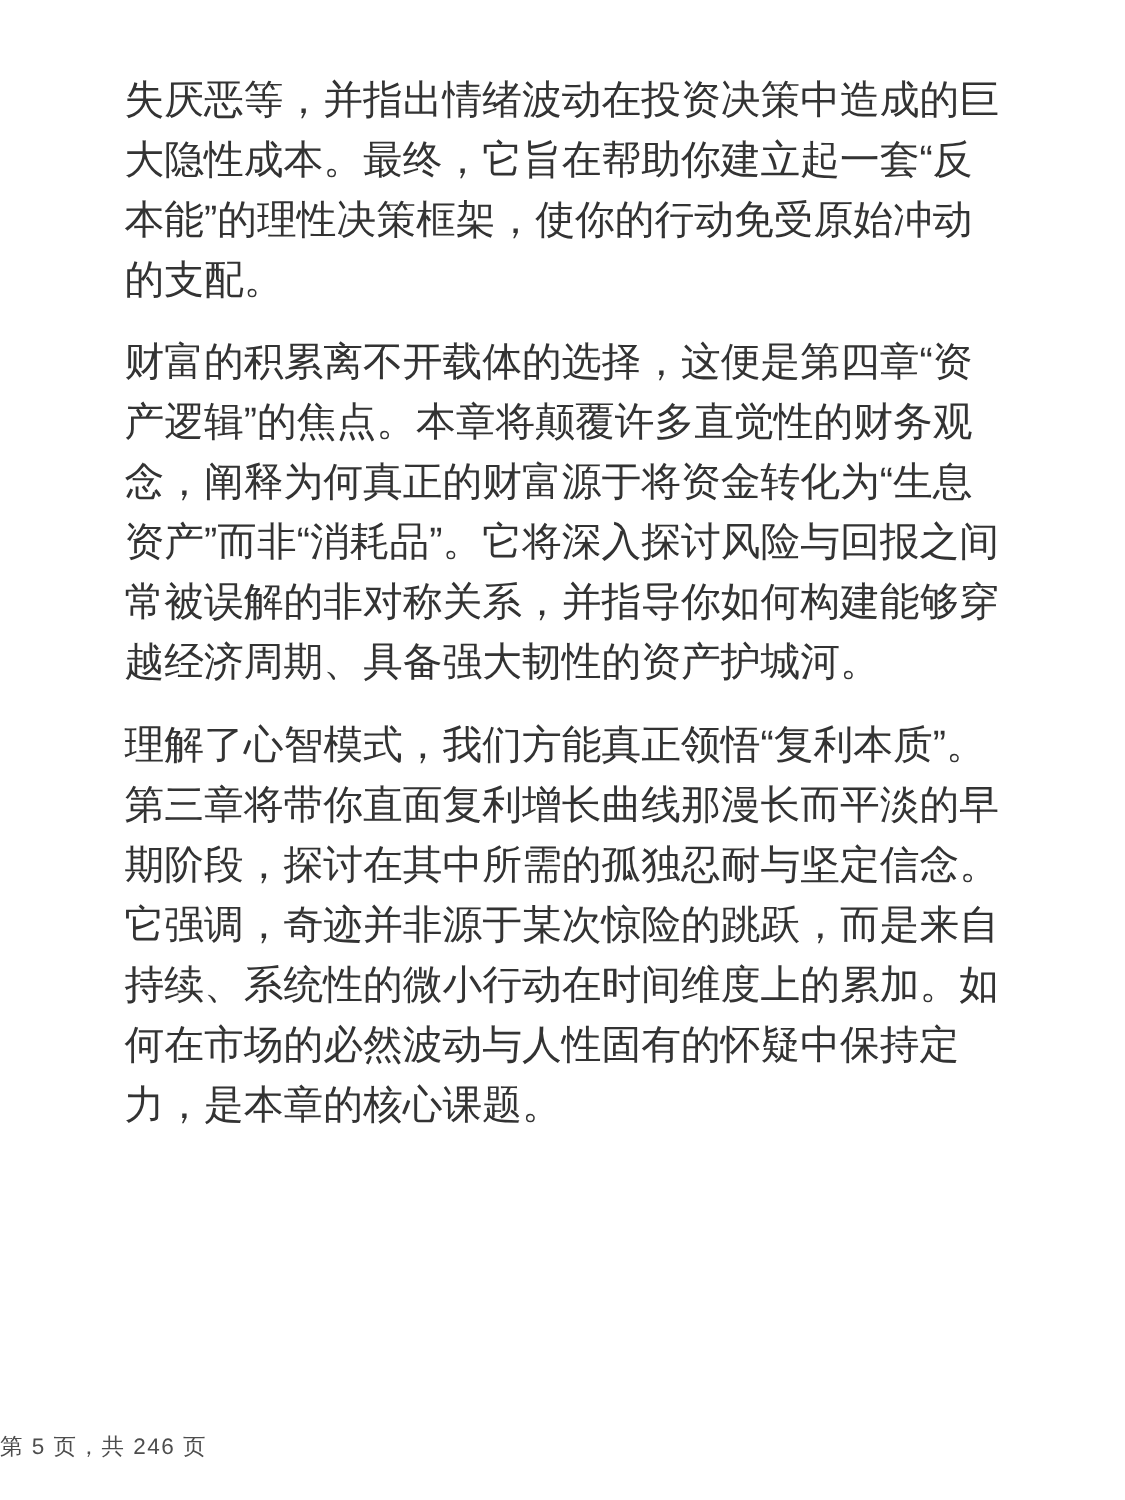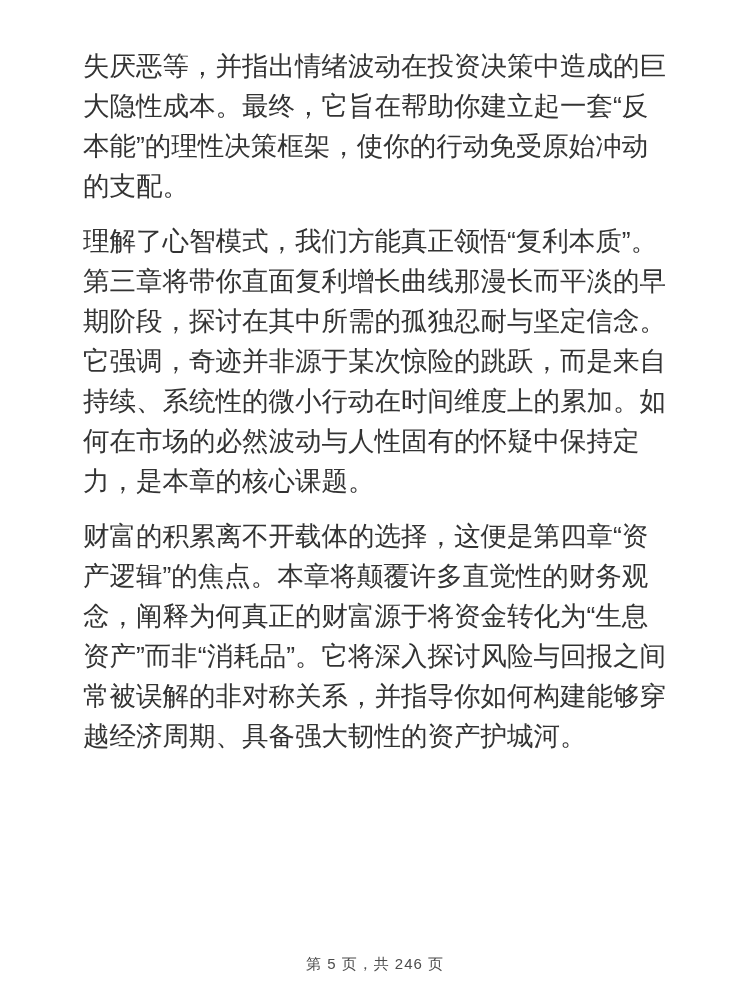--- a/index.html
+++ b/index.html
@@ -28,31 +28,31 @@
     letter-spacing: 0;
     margin: 0 0 15px 0;
     word-break: normal;
     line-break: strict;
   }
   .footer {
     position: absolute;
     left: 0;
     bottom: 26px;
     width: 100%;
-    text-align: center;
+    text-align: left;
     font-size: 15px;
     color: #4d4d4d;
     letter-spacing: 1px;
   }
 </style>
 </head>
 <body>
 
 <div class="page">
   <div class="content">
     <p>失厌恶等，并指出情绪波动在投资决策中造成的巨大隐性成本。最终，它旨在帮助你建立起一套“反本能”的理性决策框架，使你的行动免受原始冲动的支配。</p>
+    <p>财富的积累离不开载体的选择，这便是第四章“资产逻辑”的焦点。本章将颠覆许多直觉性的财务观念，阐释为何真正的财富源于将资金转化为“生息资产”而非“消耗品”。它将深入探讨风险与回报之间常被误解的非对称关系，并指导你如何构建能够穿越经济周期、具备强大韧性的资产护城河。</p>
     <p>理解了心智模式，我们方能真正领悟“复利本质”。第三章将带你直面复利增长曲线那漫长而平淡的早期阶段，探讨在其中所需的孤独忍耐与坚定信念。它强调，奇迹并非源于某次惊险的跳跃，而是来自持续、系统性的微小行动在时间维度上的累加。如何在市场的必然波动与人性固有的怀疑中保持定力，是本章的核心课题。</p>
-    <p>财富的积累离不开载体的选择，这便是第四章“资产逻辑”的焦点。本章将颠覆许多直觉性的财务观念，阐释为何真正的财富源于将资金转化为“生息资产”而非“消耗品”。它将深入探讨风险与回报之间常被误解的非对称关系，并指导你如何构建能够穿越经济周期、具备强大韧性的资产护城河。</p>
   </div>
   <div class="footer">
     <span>第 5 页，共 246 页</span>
   </div>
 </div>
 
 </body></html>

